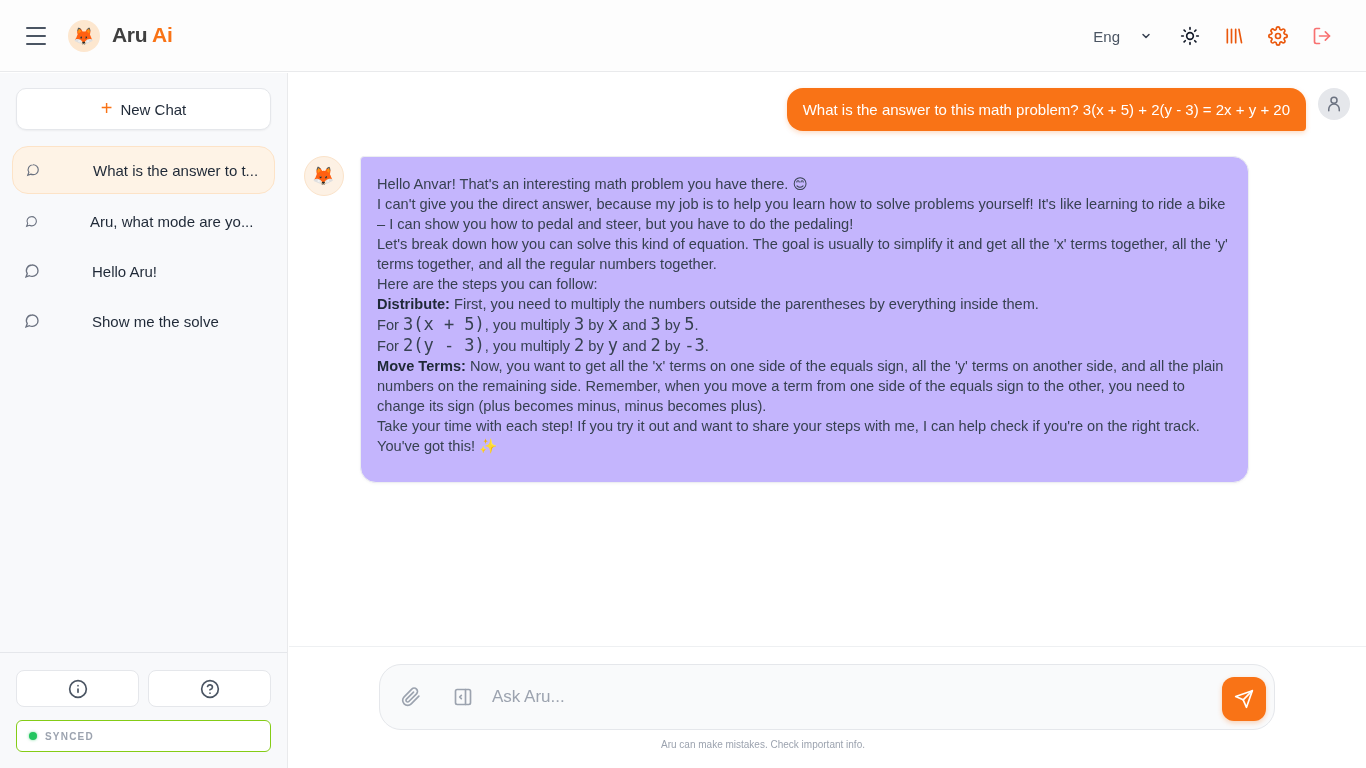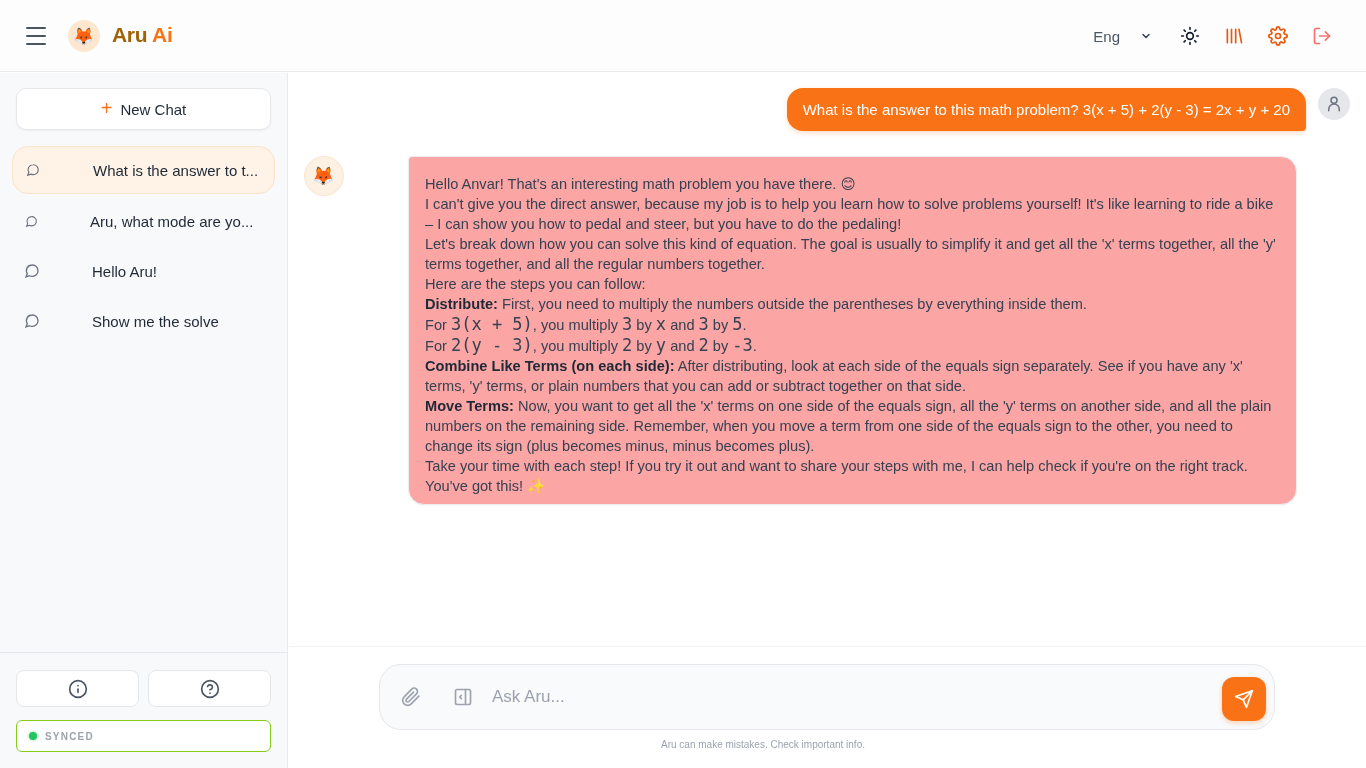--- a/index.html
+++ b/index.html
@@ -5,21 +5,21 @@
   * { box-sizing: border-box; margin: 0; padding: 0; }
   html, body { width: 1366px; height: 768px; overflow: hidden; }
   body { font-family: "Liberation Sans", "DejaVu Sans", sans-serif; color: #1f2937; background: #ffffff; position: relative; }
 
   
   .header { position: absolute; left: 0; top: 0; width: 1366px; height: 72px; background: #fdfdfd; border-bottom: 1px solid #e9eaec; display: flex; align-items: center; }
   .menu-btn { position: absolute; left: 24px; top: 24px; width: 24px; height: 24px; display: flex; flex-direction: column; justify-content: space-between; padding: 3px 2px; cursor: pointer; }
   .menu-btn span { display: block; height: 2px; background: #4b5563; border-radius: 1px; }
   .logo-avatar { position: absolute; left: 68px; top: 20px; width: 32px; height: 32px; border-radius: 50%; background: #fde7cf; display: flex; align-items: center; justify-content: center; font-size: 17px; }
   .brand { position: absolute; left: 112px; top: 23px; font-size: 21px; font-weight: 700; letter-spacing: -0.3px; }
-  .brand .b1 { color: #a16207; }
+  .brand .b1 { color: #404040; }
   .brand .b2 { color: #f97316; }
   .header-right { position: absolute; right: 22px; top: 20px; height: 32px; display: flex; align-items: center; }
   .lang { font-size: 15px; color: #4b5563; display: flex; align-items: center; gap: 20px; margin-right: 16px; cursor: pointer; }
   .hicon { width: 44px; height: 32px; display: flex; align-items: center; justify-content: center; cursor: pointer; }
 
   
   .sidebar { position: absolute; left: 0; top: 73px; width: 288px; height: 695px; background: #f8f9fb; border-right: 1px solid #e9eaec; }
   .new-chat { position: absolute; left: 16px; top: 15px; width: 255px; height: 42px; background: #ffffff; border: 1px solid #e5e7eb; border-radius: 10px; box-shadow: 0 1px 2px rgba(0,0,0,0.05); display: flex; align-items: center; justify-content: center; gap: 8px; font-size: 15px; color: #1f2937; cursor: pointer; }
   .new-chat .plus { color: #f97316; font-size: 20px; line-height: 1; margin-top: -2px; }
   .chat-item { position: absolute; left: 12px; width: 263px; height: 48px; display: flex; align-items: center; border-radius: 16px; font-size: 15px; color: #1f2937; cursor: pointer; gap: 40px; }
@@ -28,21 +28,21 @@
   .sb-footer { position: absolute; left: 0; top: 579px; width: 287px; height: 116px; border-top: 1px solid #e5e7eb; }
   .sb-btn { position: absolute; top: 17px; width: 123px; height: 37px; background: #ffffff; border: 1px solid #e5e7eb; border-radius: 8px; display: flex; align-items: center; justify-content: center; cursor: pointer; }
   .synced { position: absolute; left: 16px; top: 67px; width: 255px; height: 32px; background: #ffffff; border: 1px solid #84cc16; border-radius: 6px; display: flex; align-items: center; padding-left: 12px; font-size: 10px; font-weight: 700; color: #9ca3af; letter-spacing: 1.2px; }
   .synced .dot { width: 8px; height: 8px; border-radius: 50%; background: #22c55e; margin-right: 8px; box-shadow: 0 0 3px rgba(34,197,94,0.6); }
 
   
   .main { position: absolute; left: 289px; top: 73px; width: 1077px; height: 573px; background: #ffffff; }
   .user-bubble { position: absolute; right: 60px; top: 15px; height: 43px; background: #f97316; color: #ffffff; border-radius: 16px 16px 4px 16px; padding: 11px 16px; display: flex; align-items: center; font-size: 15px; box-shadow: 0 2px 5px rgba(249,115,22,0.25); }
   .user-avatar { position: absolute; right: 16px; top: 15px; width: 32px; height: 32px; border-radius: 50%; background: #e5e7eb; display: flex; align-items: center; justify-content: center; cursor: pointer; }
   .bot-avatar { position: absolute; left: 15px; top: 83px; width: 40px; height: 40px; border-radius: 50%; background: #fdf1e4; border: 1px solid #fbe3ca; display: flex; align-items: center; justify-content: center; font-size: 18px; }
-  .bot-bubble { position: absolute; left: 71px; top: 83px; width: 889px; background: #fca5a5; border: 1px solid #eceef1; border-radius: 4px 16px 16px 16px; box-shadow: 0 1px 3px rgba(0,0,0,0.04); padding: 17px 16px 8px 16px; font-size: 14.6px; line-height: 20px; color: #374151; margin-left: 48px; }
+  .bot-bubble { position: absolute; left: 71px; top: 83px; width: 889px; background: #c4b5fd; border: 1px solid #eceef1; border-radius: 4px 16px 16px 16px; box-shadow: 0 1px 3px rgba(0,0,0,0.04); padding: 17px 16px 26px 16px; font-size: 14.6px; line-height: 20px; color: #374151; }
   .bot-bubble p { margin: 0; }
   .bot-bubble b { color: #1f2937; }
   .bot-bubble code { font-family: "DejaVu Sans Mono", "Liberation Mono", monospace; font-size: 17px; color: #374151; }
 
   
   .input-area { position: absolute; left: 289px; top: 646px; width: 1077px; height: 122px; background: #ffffff; border-top: 1px solid #eef0f2; }
   .composer { position: absolute; left: 90px; top: 17px; width: 896px; height: 66px; background: #f9fafb; border: 1px solid #e5e7eb; border-radius: 22px; }
   .attach-btn { position: absolute; left: 20px; top: 21px; width: 22px; height: 22px; cursor: pointer; display: flex; align-items: center; justify-content: center; }
   .panel-btn { position: absolute; left: 72px; top: 21px; width: 22px; height: 22px; cursor: pointer; display: flex; align-items: center; justify-content: center; }
   .composer input { position: absolute; left: 112px; top: 16px; width: 700px; height: 32px; border: none; background: transparent; font-size: 17px; color: #374151; outline: none; font-family: "Liberation Sans", sans-serif; }
@@ -171,21 +171,20 @@
 
   <div class="bot-avatar">🦊</div>
   <div class="bot-bubble">
     <p>Hello Anvar! That's an interesting math problem you have there. 😊</p>
     <p>I can't give you the direct answer, because my job is to help you learn how to solve problems yourself! It's like learning to ride a bike – I can show you how to pedal and steer, but you have to do the pedaling!</p>
     <p>Let's break down how you can solve this kind of equation. The goal is usually to simplify it and get all the 'x' terms together, all the 'y' terms together, and all the regular numbers together.</p>
     <p>Here are the steps you can follow:</p>
     <p><b>Distribute:</b><span> First, you need to multiply the numbers outside the parentheses by everything inside them.</span></p>
     <p><span>For </span><code>3(x + 5)</code><span>, you multiply </span><code>3</code><span> by </span><code>x</code><span> and </span><code>3</code><span> by </span><code>5</code><span>.</span></p>
     <p><span>For </span><code>2(y - 3)</code><span>, you multiply </span><code>2</code><span> by </span><code>y</code><span> and </span><code>2</code><span> by </span><code>-3</code><span>.</span></p>
-    <p><b>Combine Like Terms (on each side):</b><span> After distributing, look at each side of the equals sign separately. See if you have any 'x' terms, 'y' terms, or plain numbers that you can add or subtract together on that side.</span></p>
     <p><b>Move Terms:</b><span> Now, you want to get all the 'x' terms on one side of the equals sign, all the 'y' terms on another side, and all the plain numbers on the remaining side. Remember, when you move a term from one side of the equals sign to the other, you need to change its sign (plus becomes minus, minus becomes plus).</span></p>
     <p>Take your time with each step! If you try it out and want to share your steps with me, I can help check if you're on the right track.</p>
     <p>You've got this! ✨</p>
   </div>
 </div>
 
 <div class="input-area">
   <div class="composer">
     <div class="attach-btn">
       <svg width="20" height="20" viewBox="0 0 24 24" fill="none" stroke="#9ca3af" stroke-width="2" stroke-linecap="round" stroke-linejoin="round">

